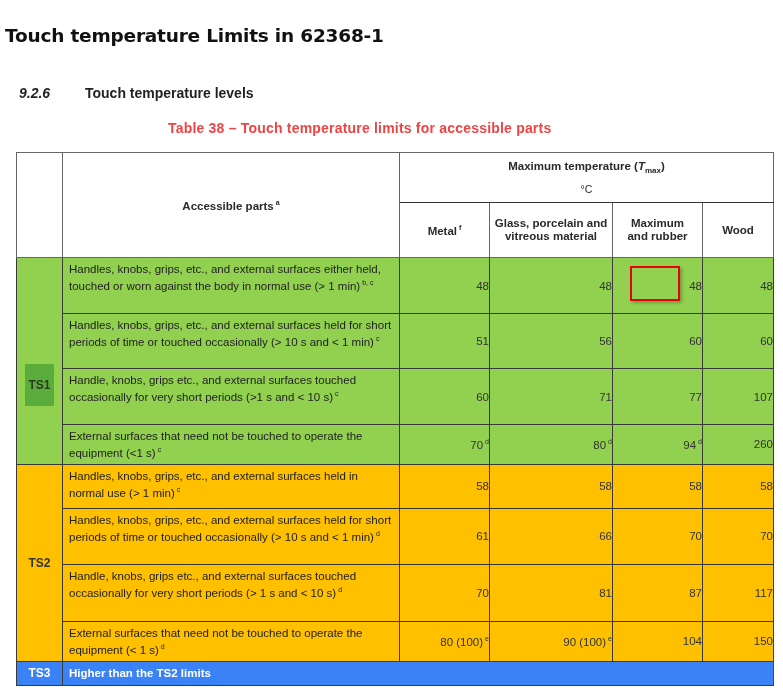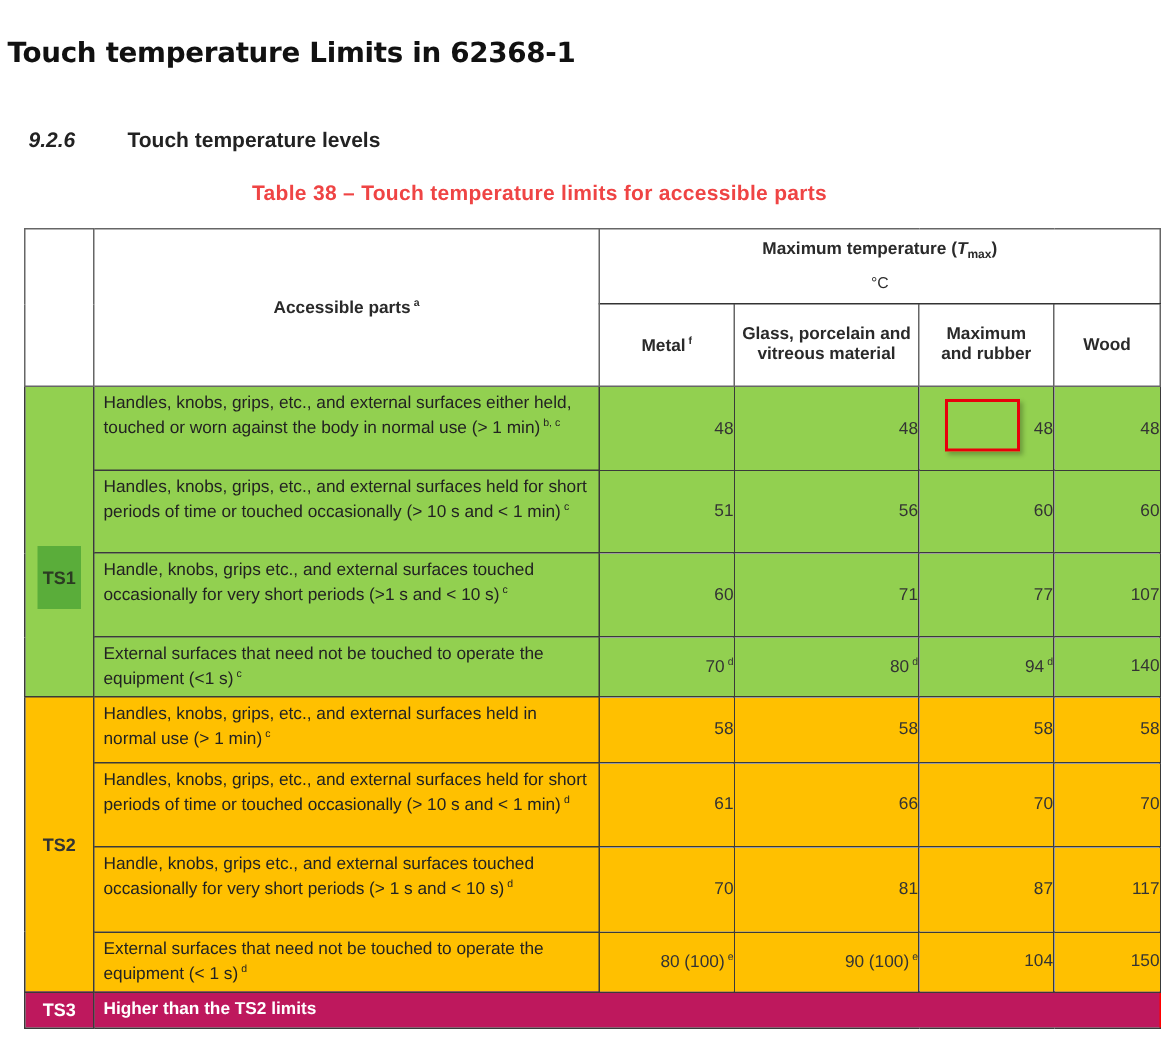--- a/index.html
+++ b/index.html
@@ -11,21 +11,21 @@
 
   table.tl { position: absolute; left: 16px; top: 152px; border-collapse: collapse; table-layout: fixed; font-size: 11.5px; }
   table.tl td, table.tl th { border: 1px solid #3a3a3a; padding: 0; }
   table.tl th { background: #fff; font-weight: bold; color: #2a2a2a; text-align: center; vertical-align: middle; border-color: #666; }
   .sup { font-size: 7px; vertical-align: super; margin-left: 2px; }
   .subs { font-size: 8px; vertical-align: sub; }
   .unit { font-weight: normal; font-size: 10.5px; display: block; margin-top: 8px; }
 
   tr.ts1 td { background: #92d050; }
   tr.ts2 td { background: #ffc000; }
-  tr.ts3 td { background: #be185d; color: #fff; font-weight: bold; }
+  tr.ts3 td { background: #3b82f6; color: #fff; font-weight: bold; }
 
   td.level { text-align: center; vertical-align: middle; font-weight: bold; font-size: 12px; color: #333; }
   td.level .ts1-label { background: #5aad3a; padding: 14px 3px; color: #2b3b22; }
   td.parts { padding: 4px 6px !important; text-align: left; vertical-align: top; line-height: 14px; color: #222; }
   td.val { text-align: right; vertical-align: middle; color: #333; position: relative; }
   .highlight-box { position: absolute; left: 17px; top: 8px; width: 50px; height: 35px; border: 2px solid #e8000b; box-sizing: border-box; box-shadow: 2px 2px 3px rgba(0,0,0,0.25); }
   tr.ts3 td.parts { vertical-align: middle; padding: 3px 6px !important; }
 </style>
 </head>
 <body>
@@ -85,21 +85,21 @@
     <td class="val">60</td>
     <td class="val">71</td>
     <td class="val">77</td>
     <td class="val">107</td>
   </tr>
   <tr class="ts1" style="height:37px">
     <td class="parts"><span>External surfaces that need not be touched to operate the equipment (&lt;1 s)</span><span class="sup">c</span></td>
     <td class="val"><span>70</span><span class="sup">d</span></td>
     <td class="val"><span>80</span><span class="sup">d</span></td>
     <td class="val"><span>94</span><span class="sup">d</span></td>
-    <td class="val">140</td>
+    <td class="val">260</td>
   </tr>
 
   <tr class="ts2" style="height:44px">
     <td rowspan="4" class="level">TS2</td>
     <td class="parts"><span>Handles, knobs, grips, etc., and external surfaces held in normal use (&gt; 1 min)</span><span class="sup">c</span></td>
     <td class="val">58</td>
     <td class="val">58</td>
     <td class="val">58</td>
     <td class="val">58</td>
   </tr>

